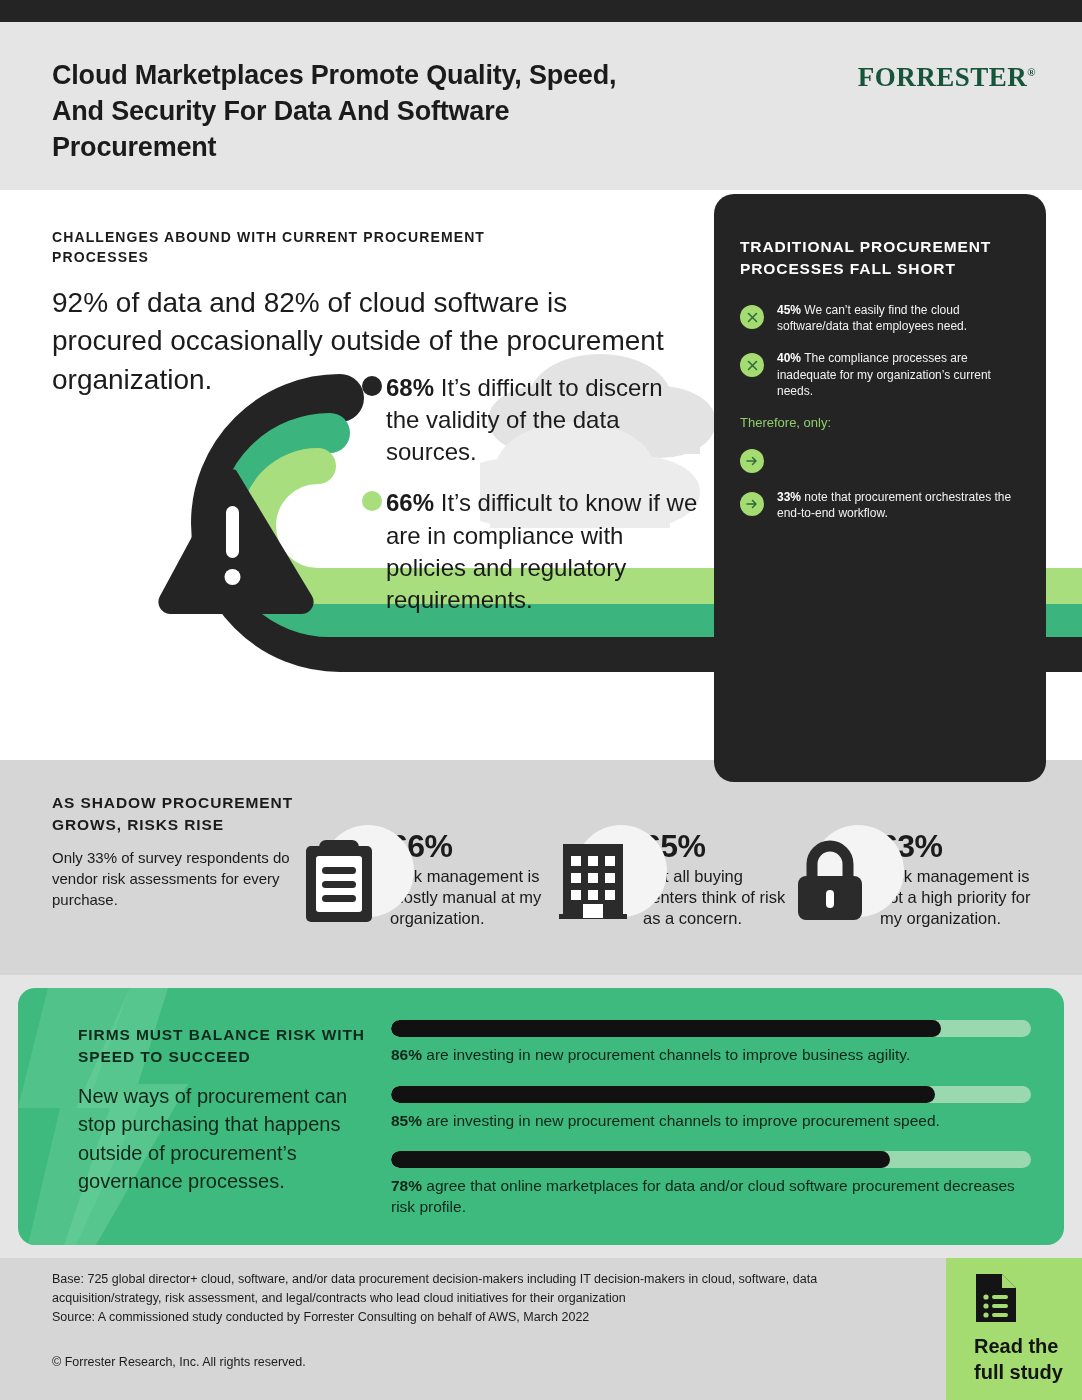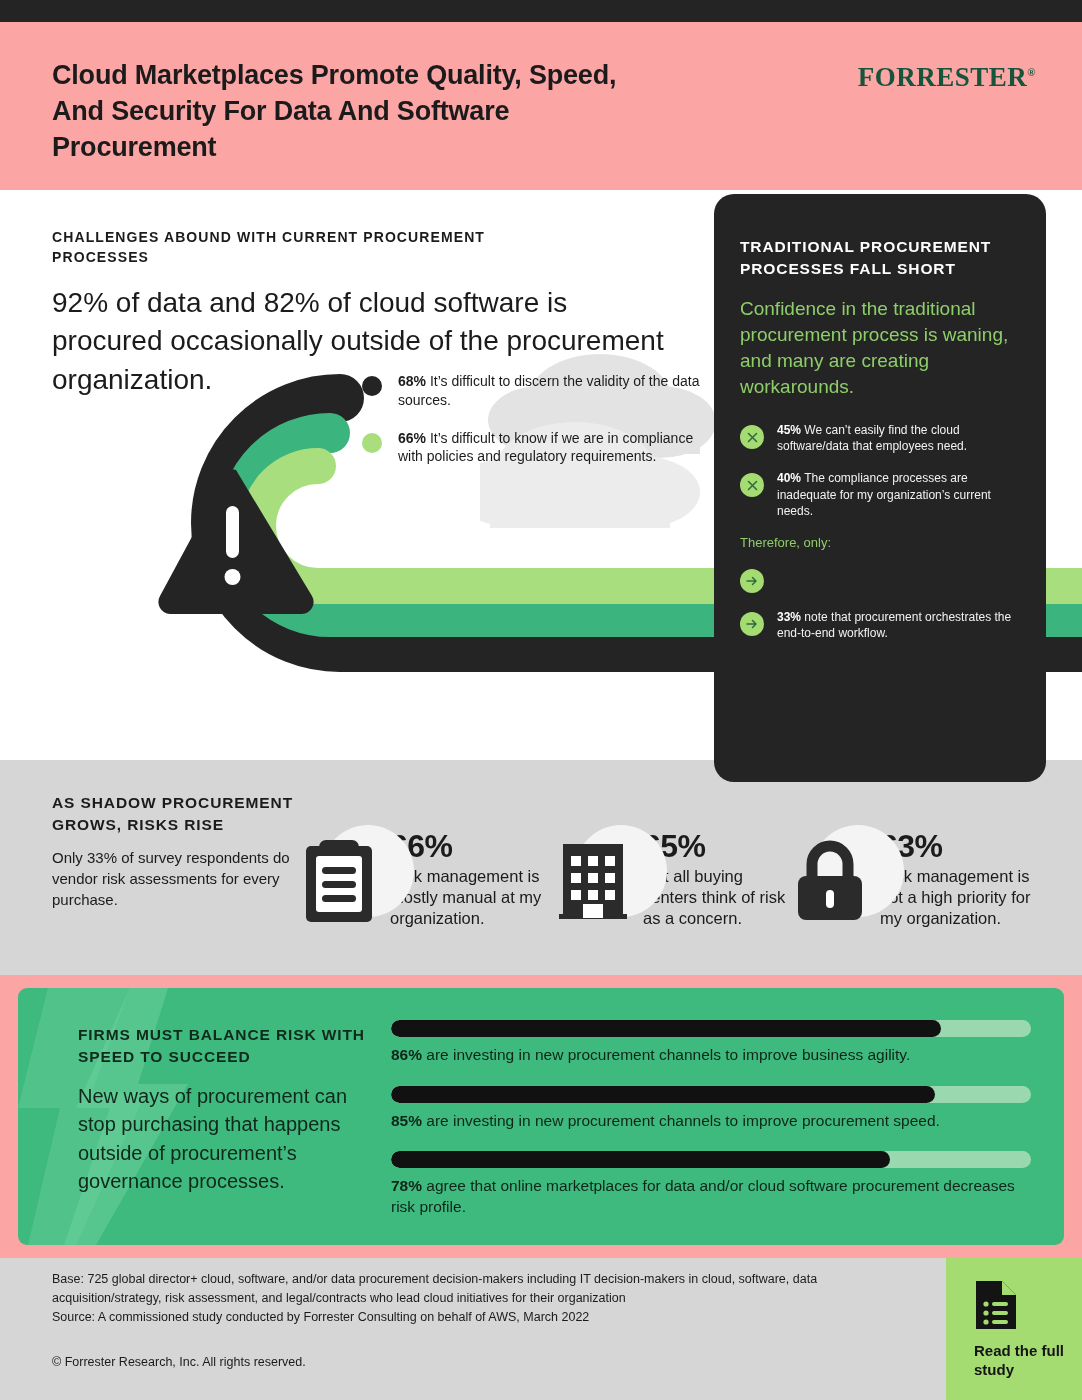--- a/index.html
+++ b/index.html
@@ -2,21 +2,21 @@
 <html><head>
 <meta charset="utf-8">
 <style>
   * { margin:0; padding:0; box-sizing:border-box; }
   html, body {
     width:1082px; height:1400px;
     background:#ffffff;
     font-family:"Liberation Sans", sans-serif;
     overflow:hidden;
   }
-  .page { position:relative; width:1082px; height:1400px; background:#fca5a5; }
+  .page { position:relative; width:1082px; height:1400px; background:#e5e5e5; }
 
   
   .topbar { position:absolute; left:0; top:0; width:1082px; height:22px; background:#242424; }
 
   
   .header { position:absolute; left:0; top:22px; width:1082px; height:168px; }
   .title {
     position:absolute; left:52px; top:36px; width:600px;
     font-size:27px; font-weight:bold; line-height:1.33; color:#1b1b1b;
     letter-spacing:-0.2px;
@@ -41,21 +41,21 @@
   }
   .s1-lede {
     position:absolute; left:52px; top:94px; width:620px;
     font-size:28px; line-height:1.37; color:#1b1b1b;
   }
   .swirl { position:absolute; left:40px; top:168px; width:1042px; height:350px; }
 
   .bullets { position:absolute; left:362px; top:182px; width:340px; z-index:5; }
   .bullet { display:flex; margin-bottom:19px; }
   .dot { width:20px; height:20px; border-radius:50%; flex:0 0 20px; margin-top:4px; }
-  .btxt { margin-left:16px; font-size:14px; line-height:1.34; color:#1b1b1b; }
+  .btxt { margin-left:4px; font-size:24px; line-height:1.34; color:#1b1b1b; }
   .btxt b { font-weight:bold; }
 
   
   .darkpanel {
     position:absolute; left:714px; top:194px; width:332px; height:588px;
     background:#242424; border-radius:20px; z-index:10; padding:42px 28px 0 26px;
   }
   .dp-kicker {
     font-size:15.5px; font-weight:bold; letter-spacing:0.9px;
     line-height:1.42; color:#ffffff; text-transform:uppercase;
@@ -92,21 +92,21 @@
     border-radius:50%; background:#f4f4f4;
   }
   .stat-svg { position:absolute; left:0; top:4px; }
   .stat-body { margin-left:4px; }
   .stat-pct { font-size:32px; font-weight:bold; color:#1b1b1b; line-height:1.05; letter-spacing:-0.5px; }
   .stat-lbl { font-size:16.5px; line-height:1.3; color:#1b1b1b; margin-top:2px; }
 
   
   .sec3 {
     position:absolute; left:18px; top:988px; width:1046px; height:257px;
-    background:#3fba7f; border-radius:9px; overflow:hidden;
+    background:#3fba7f; border-radius:17px; overflow:hidden;
   }
   .bolt { position:absolute; left:0; top:0; width:190px; height:257px; }
   .s3-kicker {
     position:absolute; left:60px; top:36px; width:290px;
     font-size:15.5px; font-weight:bold; letter-spacing:0.9px;
     line-height:1.42; color:#0f2a1c; text-transform:uppercase;
   }
   .s3-lede {
     position:absolute; left:60px; top:94px; width:300px;
     font-size:20px; line-height:1.42; color:#10281b;
@@ -123,21 +123,21 @@
   .foot-text {
     position:absolute; left:52px; top:12px; width:800px;
     font-size:12.5px; line-height:1.52; color:#1b1b1b;
   }
   .foot-copy { position:absolute; left:52px; top:97px; font-size:12.5px; color:#1b1b1b; }
   .cta {
     position:absolute; left:946px; top:1258px; width:136px; height:142px;
     background:#a4dc72; display:flex; flex-direction:column;
     align-items:flex-start; justify-content:center; padding-left:28px;
   }
-  .cta-label { margin-top:10px; font-size:15px; font-weight:bold; line-height:1.28; color:#141414; }
+  .cta-label { margin-top:10px; font-size:20px; font-weight:bold; line-height:1.28; color:#141414; }
 </style>
 </head>
 <body>
 
 <div class="page">
 
   <div class="topbar"></div>
 
   <div class="header">
     <div class="title">Cloud Marketplaces Promote Quality, Speed, And Security For Data And Software Procurement</div>
@@ -189,21 +189,20 @@
       </div>
       <div class="bullet">
         <span class="dot" style="background:#A8DE7E"></span>
         <span class="btxt"><b>66%</b><span> It’s difficult to know if we are in compliance with policies and regulatory requirements.</span></span>
       </div>
     </div>
   </div>
 
   <div class="darkpanel">
     <div class="dp-kicker">TRADITIONAL PROCUREMENT PROCESSES FALL SHORT</div>
-    <div class="dp-lede">Confidence in the traditional procurement process is waning, and many are creating workarounds.</div>
 
     <div class="dp-list">
       <div class="dp-item">
         <span class="dp-ic">
           <svg width="13" height="13" viewBox="0 0 13 13">
               <path d="M2.5 2.5 L10.5 10.5 M10.5 2.5 L2.5 10.5" stroke="#2f6b3c" stroke-width="1.6" stroke-linecap="round"></path>
             </svg>
         </span>
         <span class="dp-tx"><b>45%</b><span> We can’t easily find the cloud software/data that employees need.</span></span>
       </div>

